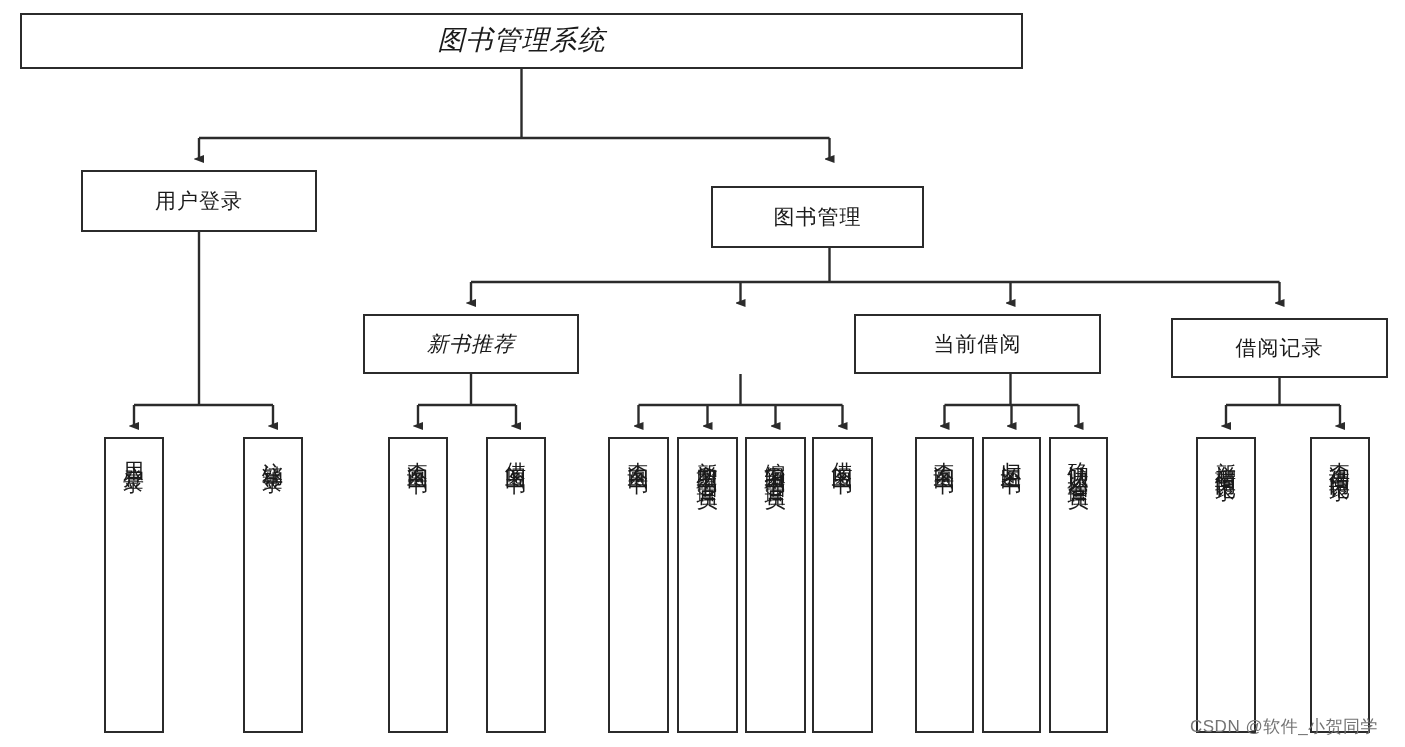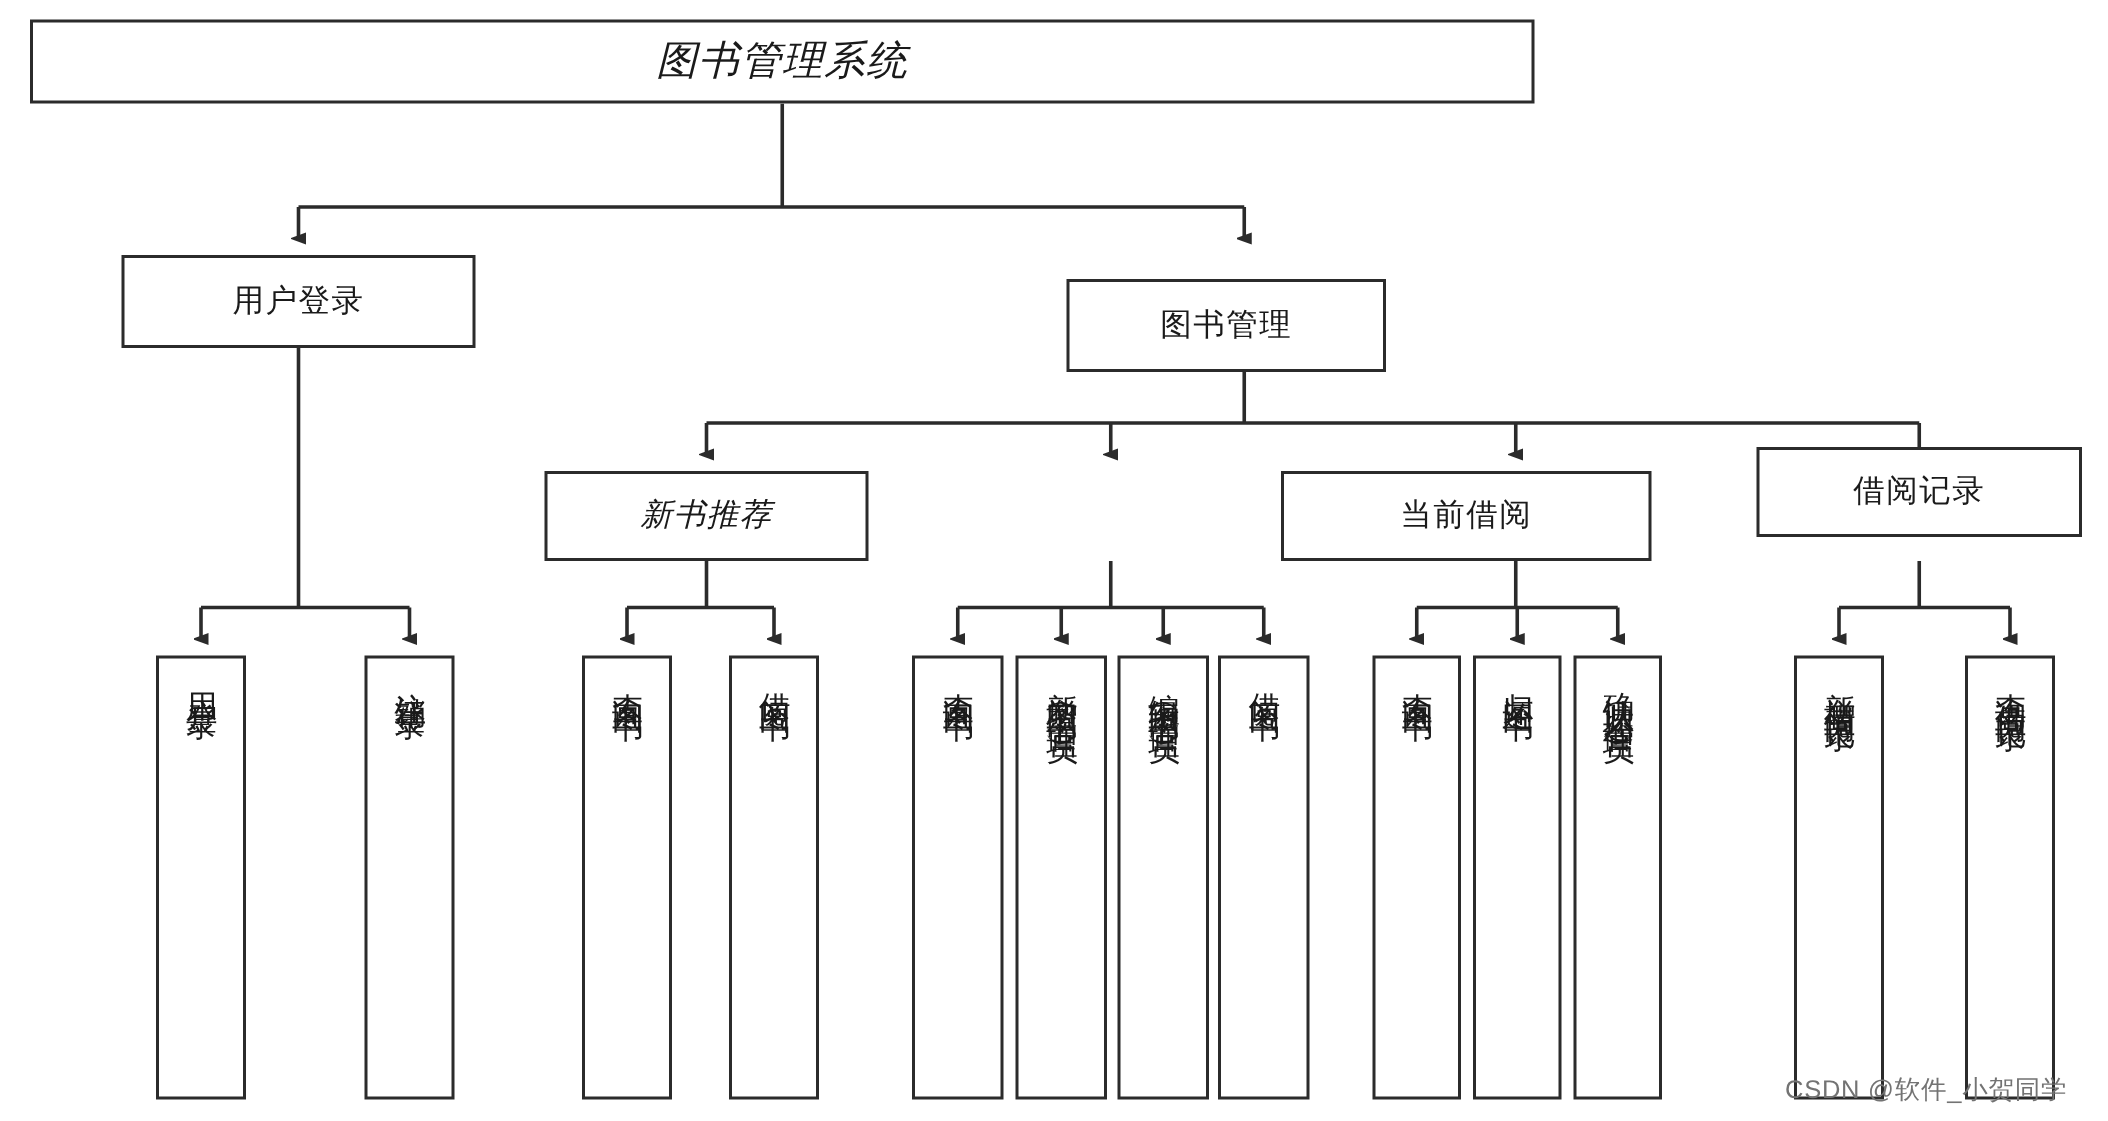--- a/index.html
+++ b/index.html
@@ -132,21 +132,21 @@
   <div class="node h-node" id="n-book_manage" style="left: 711px; top: 170px; width: 213px; height: 62px; margin-top: 16px;">
     <span class="label">图书管理</span>
   </div>
 
   <div class="node h-node" id="n-new_book_rec" style="left: 363px; top: 314px; width: 216px; height: 60px; font-style: italic;">
     <span class="label">新书推荐</span>
   </div>
   <div class="node h-node" id="n-current_borrow" style="left: 854px; top: 314px; width: 247px; height: 60px;">
     <span class="label">当前借阅</span>
   </div>
-  <div class="node h-node" id="n-borrow_record" style="left: 1171px; top: 298px; width: 217px; height: 60px;">
+  <div class="node h-node" id="n-borrow_record" style="left: 1171px; top: 318px; width: 217px; height: 60px;">
     <span class="label">借阅记录</span>
   </div>
 
   <div class="node v-node" id="n-leaf_user_login" style="left: 104px; top: 437px; width: 60px; height: 296px;">
     <span class="label">用户登录</span>
   </div>
   <div class="node v-node" id="n-leaf_logout" style="left: 243px; top: 437px; width: 60px; height: 296px;">
     <span class="label">注销登录</span>
   </div>
 

